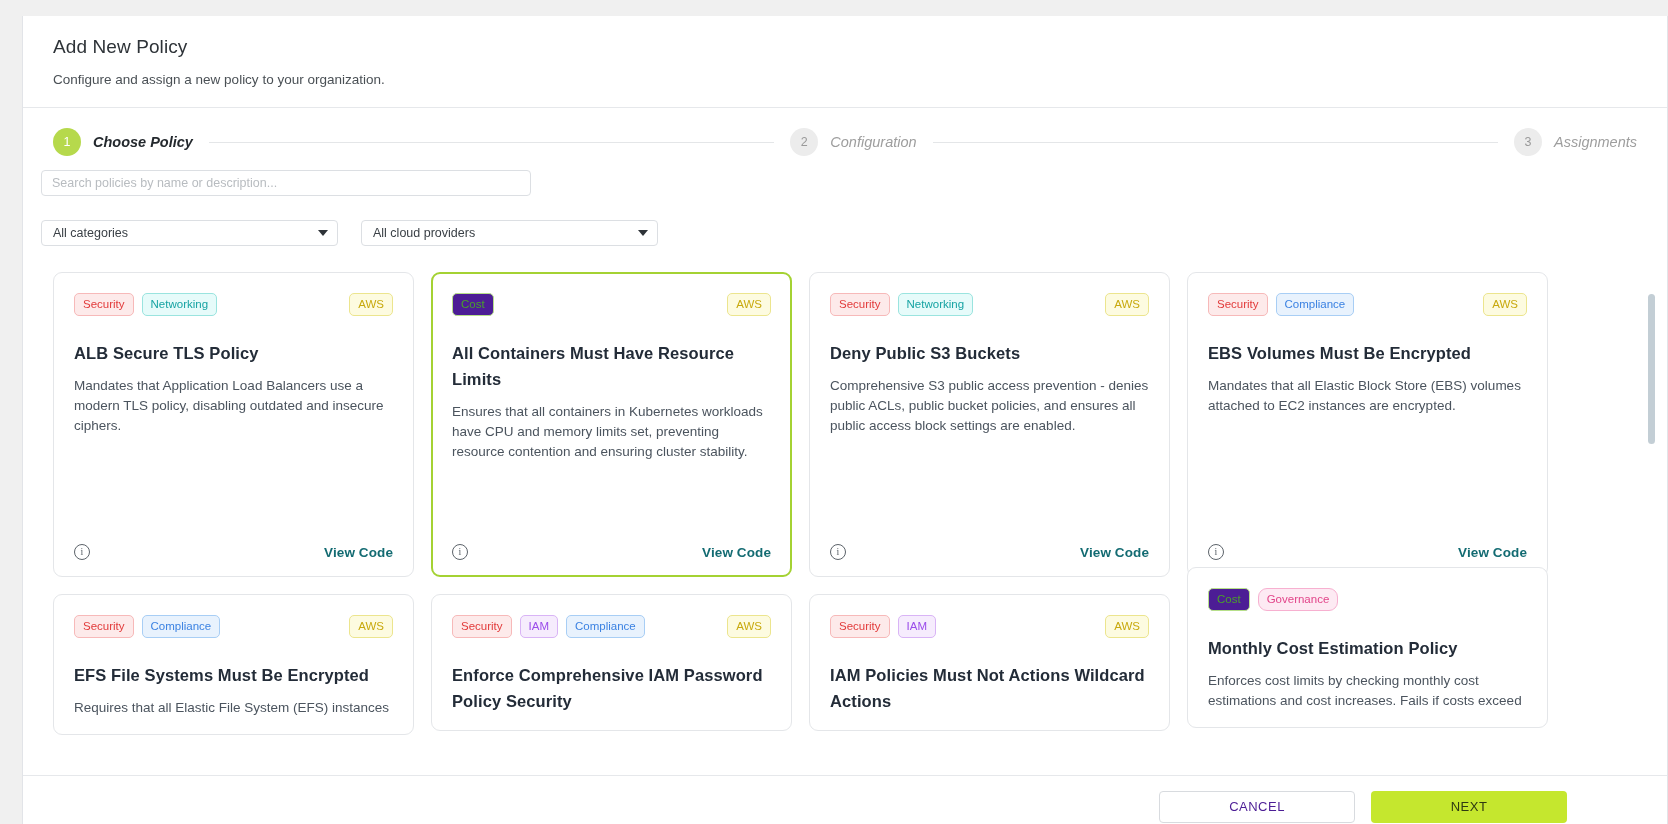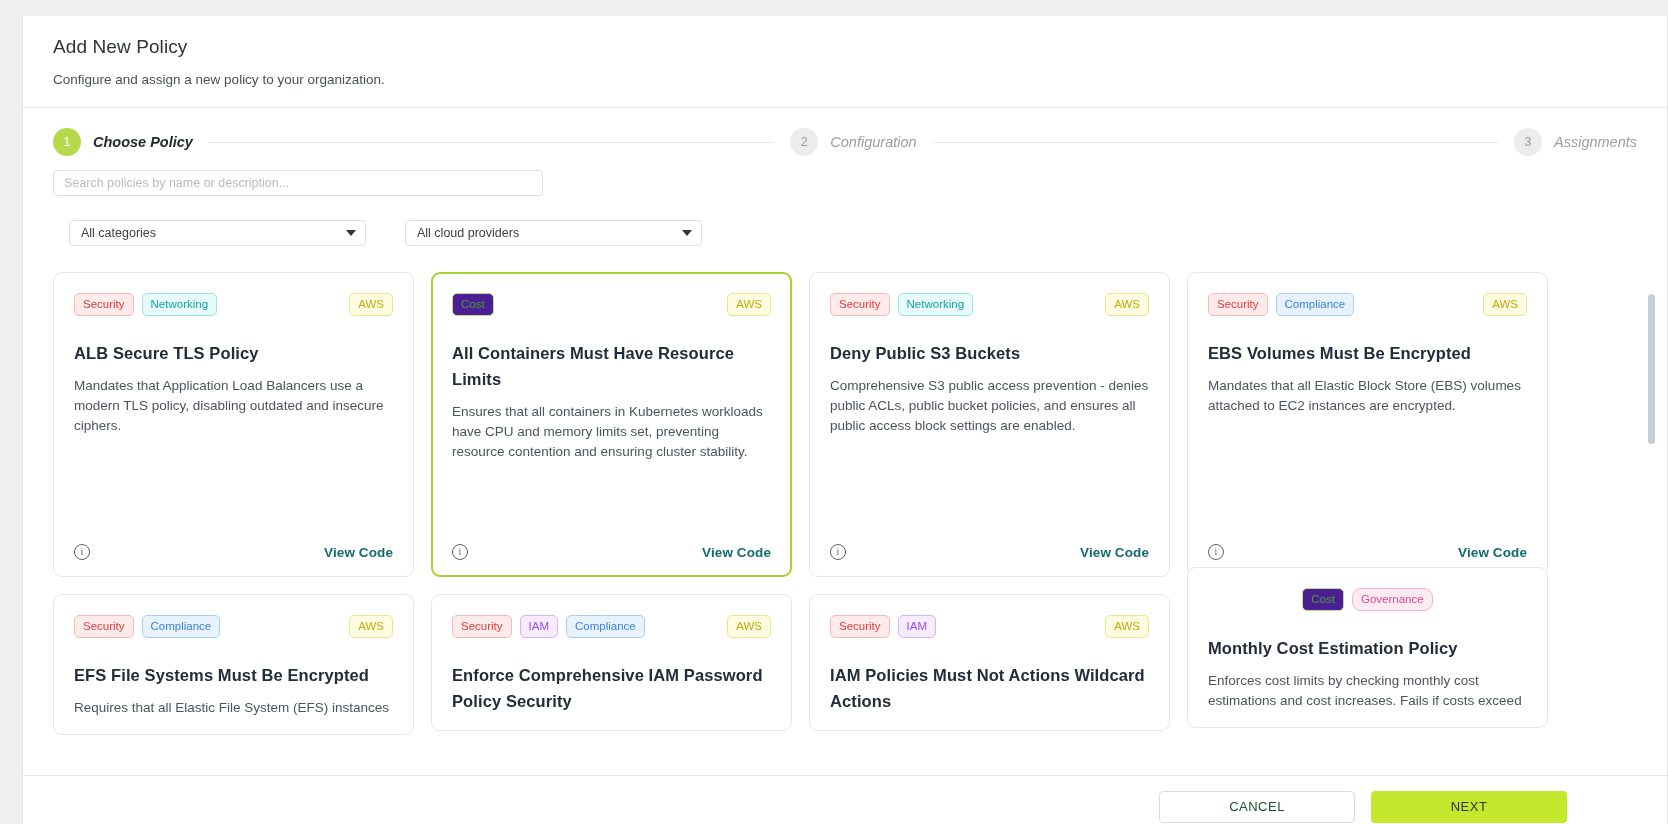--- a/index.html
+++ b/index.html
@@ -68,21 +68,21 @@
   .step-label.idle   { color: #9e9e9e; font-weight: 400; }
   .step-line {
     flex: 1 1 auto;
     height: 1px;
     background: #e4e6e8;
     margin: 0 16px;
     min-width: 20px;
   }
 
   
-  .filters { padding: 0 30px; flex: 0 0 auto; }
+  .filters { padding: 0 18px; flex: 0 0 auto; }
   .search-input {
     width: 490px; height: 26px;
     border: 1px solid #dcdfe3;
     border-radius: 4px;
     padding: 0 10px;
     font-size: 12.5px;
     color: #2e3338;
     font-family: "Liberation Sans", sans-serif;
     background: #ffffff;
     outline: none;
@@ -93,21 +93,20 @@
   .select-box {
     height: 26px;
     border: 1px solid #dcdfe3;
     border-radius: 4px;
     background: #ffffff;
     display: flex; align-items: center;
     padding: 0 9px 0 11px;
     font-size: 12.5px;
     color: #3a4046;
     position: relative;
-    margin-left: 16px;
   }
   .select-box.categories { width: 297px; }
   .select-box.providers  { width: 297px; }
   .select-value { flex: 1 1 auto; }
   .caret {
     width: 0; height: 0;
     border-left: 5px solid transparent;
     border-right: 5px solid transparent;
     border-top: 6px solid #2e3338;
     flex: 0 0 auto;
@@ -139,21 +138,20 @@
   .card.selected {
     border: 2px solid #a4d233;
     padding: 19px 19px 15px 19px;
   }
   .card.shortcard { min-height: 126px; }
 
   .card-badges {
     display: flex; align-items: flex-start;
     gap: 8px;
     flex: 0 0 auto;
-    justify-content: center;
   }
   .badge {
     font-size: 11.5px;
     line-height: 14px;
     padding: 3px 8px 4px 8px;
     border-radius: 5px;
     border: 1px solid transparent;
     white-space: nowrap;
   }
   .badge-security   { color: #e23b3b; background: #fdeaea; border-color: #f7b9b9; }
@@ -237,21 +235,21 @@
     font-size: 13px;
     letter-spacing: .5px;
     display: flex; align-items: center; justify-content: center;
     font-family: "Liberation Sans", sans-serif;
     cursor: pointer;
   }
   .btn-cancel {
     width: 196px;
     border: 1px solid #d8dbdf;
     background: #ffffff;
-    color: #14532d;
+    color: #4c1d95;
   }
   .btn-next {
     width: 196px;
     border: none;
     background: #c5e72e;
     color: #2f3a12;
   }
 </style>
 </head>
 <body>

